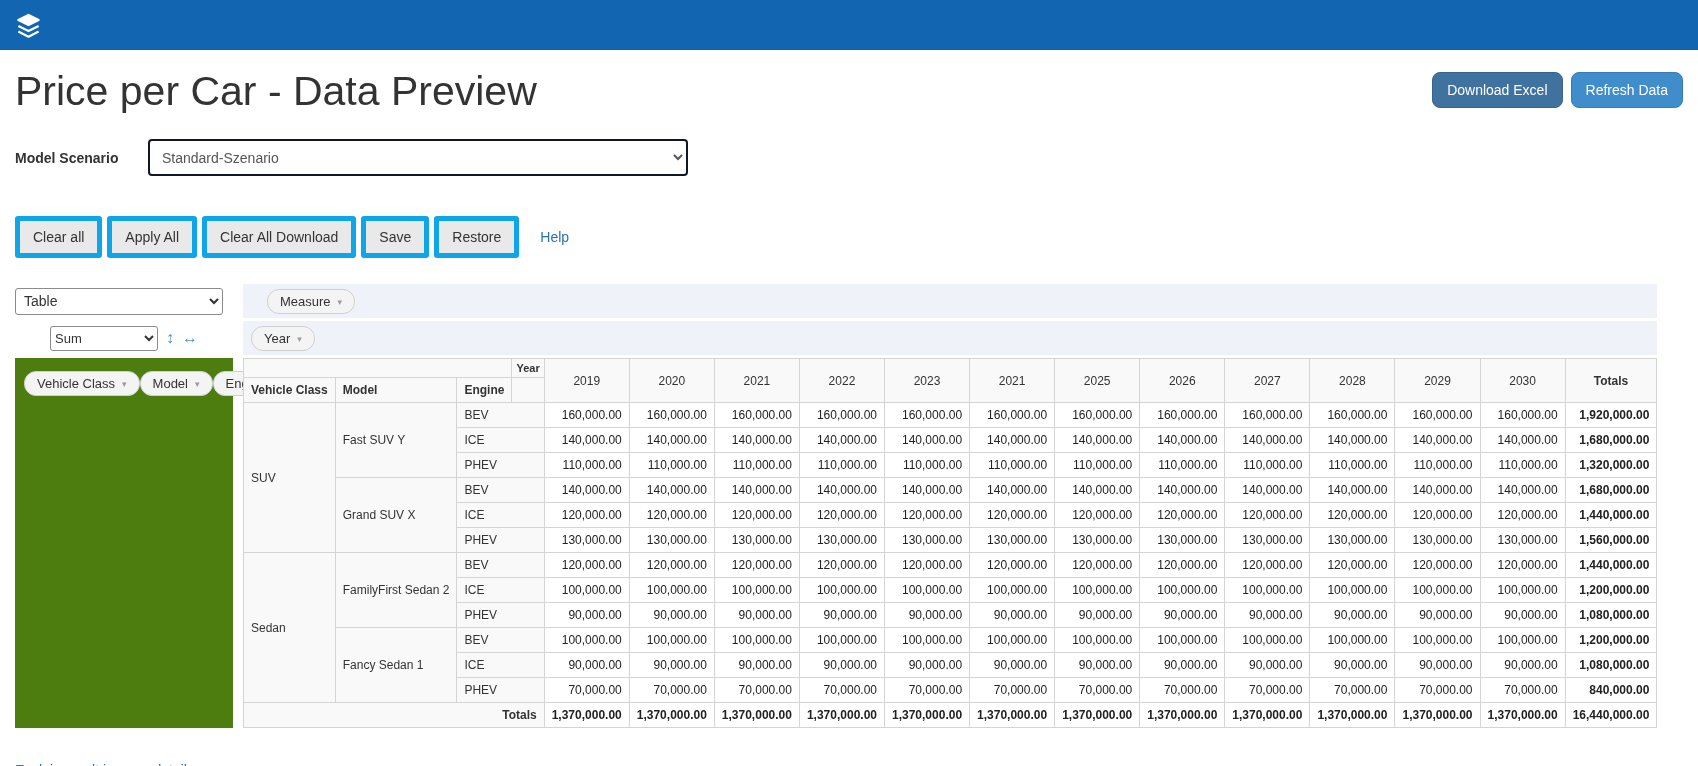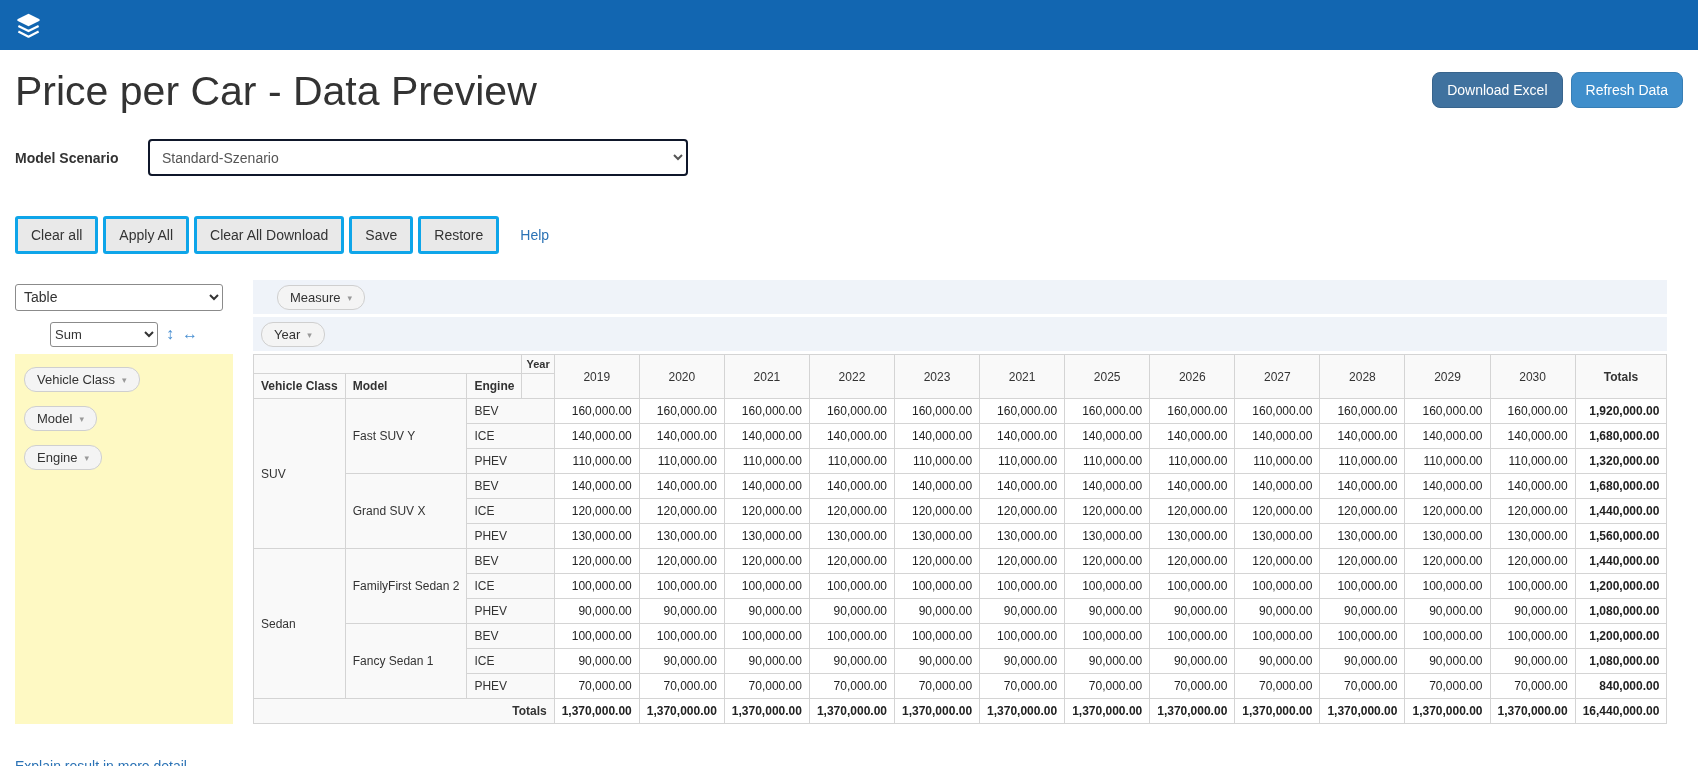--- a/index.html
+++ b/index.html
@@ -20,33 +20,33 @@
   .btn-dl{background:#40729f;border-color:#38648c;}
   .btn-refresh{background:#3f8ecb;border-color:#377eb5;margin-left:8px;}
 
   
   .scenario-row{display:flex;align-items:center;margin-top:24px;}
   .scenario-row label{font-weight:bold;font-size:14px;width:133px;}
   #scenario-select{width:540px;height:37px;font-size:14px;color:#555;border:2px solid #0f172a;border-radius:4px;padding:0 8px;background:#fff;font-family:inherit;}
 
   
   .toolbar{margin-top:40px;display:flex;align-items:center;}
-  .tb-btn{background:#e9e9e9;border:3px solid #0ea5e9;border-radius:3px;color:#333;font-size:14px;padding:8px 13px;margin-right:5px;cursor:pointer;font-family:inherit;}
+  .tb-btn{background:#e9e9e9;border:5px solid #0ea5e9;border-radius:3px;color:#333;font-size:14px;padding:8px 13px;margin-right:5px;cursor:pointer;font-family:inherit;}
   .help-link{color:#2a72b5;font-size:14px;margin-left:16px;text-decoration:none;cursor:pointer;}
 
   
-  .pvt-ui{margin-top:26px;display:grid;grid-template-columns:218px max-content;grid-template-rows:34px 34px auto;gap:3px 20px;}
+  .pvt-ui{margin-top:26px;display:grid;grid-template-columns:218px max-content;grid-template-rows:34px 34px auto;gap:3px 10px;}
   .renderer-cell{grid-column:1;grid-row:1;display:flex;align-items:center;background:#fff;}
   #renderer-select{width:208px;height:27px;font-size:14px;border:1px solid #8b8b8b;border-radius:3px;background:#fff;font-family:inherit;color:#333;padding:0 4px;}
   .unused-cell{grid-column:2;grid-row:1;background:#eff3f9;display:flex;align-items:center;padding:0 24px;}
   .agg-cell{grid-column:1;grid-row:2;display:flex;align-items:center;justify-content:center;gap:8px;background:#fff;}
   #aggregator-select{width:108px;height:25px;font-size:13px;border:1px solid #8b8b8b;border-radius:3px;background:#fff;font-family:inherit;color:#333;}
   .order-btn{color:#4a90d2;font-size:16px;cursor:pointer;line-height:1;user-select:none;}
   .colattrs-cell{grid-column:2;grid-row:2;background:#eff3f9;display:flex;align-items:center;padding:0 8px;}
-  .rowattrs-cell{grid-column:1;grid-row:3;background:#fef9c3;padding:13px 9px;display:flex;flex-direction:column;align-items:flex-start;}
+  .rowattrs-cell{grid-column:1;grid-row:3;background:#4d7c0f;padding:13px 9px;display:flex;flex-direction:row;align-items:flex-start;}
   .rowattrs-cell .pvt-attr{margin-bottom:14px;}
   .table-cell{grid-column:2;grid-row:3;}
 
   
   .pvt-attr{display:inline-block;background:#f4f4f4;border:1px solid #cfcfcf;border-radius:12px;padding:4px 12px;font-size:13px;color:#333;cursor:move;white-space:nowrap;}
   .tri{color:#999;font-size:9px;margin-left:7px;vertical-align:1px;}
 
   
   .pvtTable{border-collapse:collapse;font-size:12px;border:1px solid #adadad;background:#fff;}
   .pvtTable th,.pvtTable td{border:1px solid #d4d4d4;padding:5px 7px;white-space:nowrap;height:17px;}

